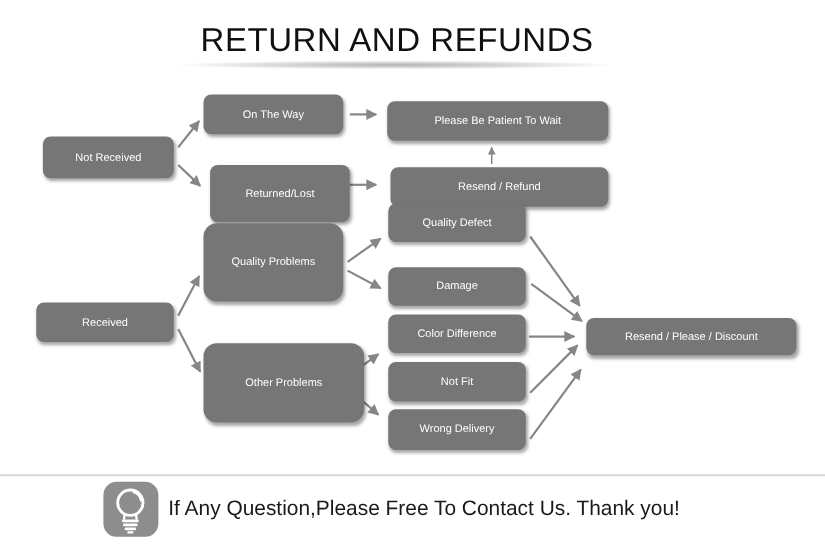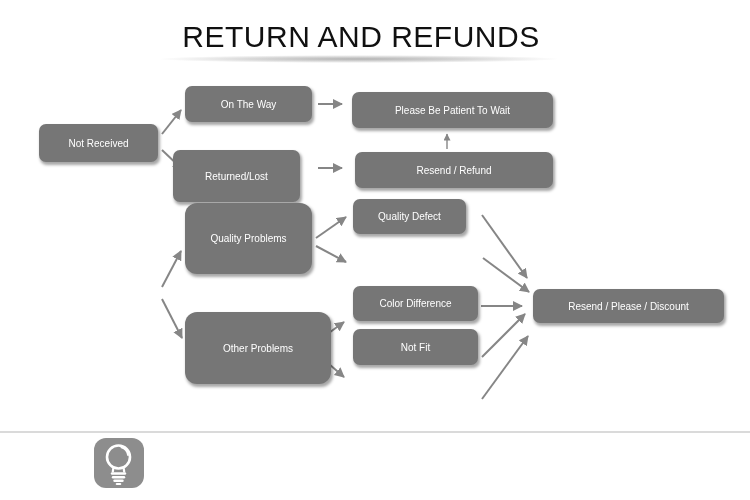--- a/index.html
+++ b/index.html
@@ -85,41 +85,45 @@
     <line class="arrow-line" x1="315" y1="352" x2="344" y2="377" marker-end="url(#ah)"></line>
     <line class="arrow-line" x1="482" y1="215" x2="527" y2="278" marker-end="url(#ah)"></line>
     <line class="arrow-line" x1="483" y1="258" x2="529" y2="292" marker-end="url(#ah)"></line>
     <line class="arrow-line" x1="481" y1="306" x2="522" y2="306" marker-end="url(#ah)"></line>
     <line class="arrow-line" x1="482" y1="357" x2="525" y2="314" marker-end="url(#ah)"></line>
     <line class="arrow-line" x1="482" y1="399" x2="528" y2="336" marker-end="url(#ah)"></line>
   </svg>
 
   <div class="node" style="left:39px;top:124px;width:119px;height:38px">Not Received</div>
   <div class="node" style="left:185px;top:86px;width:127px;height:36px">On The Way</div>
-  <div class="node" style="left:173px;top:150px;width:127px;height:52px">Returned/Lost</div>
+  <div class="node" style="left:191px;top:150px;width:127px;height:52px">Returned/Lost</div>
   <div class="node" style="left:352px;top:92px;width:201px;height:36px">Please Be Patient To Wait</div>
   <div class="node" style="left:355px;top:152px;width:198px;height:36px">Resend / Refund</div>
 
+  <div class="node" style="left:33px;top:275px;width:125px;height:36px">Received</div>
   <div class="node big" style="left:185px;top:203px;width:127px;height:71px">Quality Problems</div>
   <div class="node big" style="left:185px;top:312px;width:146px;height:72px">Other Problems</div>
 
-  <div class="node" style="left:353px;top:199px;width:113px;height:35px">Quality Defect</div>
+  <div class="node" style="left:353px;top:185px;width:125px;height:35px">Quality Defect</div>
+  <div class="node" style="left:353px;top:243px;width:125px;height:35px">Damage</div>
   <div class="node" style="left:353px;top:329px;width:125px;height:36px">Not Fit</div>
   <div class="node" style="left:353px;top:286px;width:125px;height:35px">Color Difference</div>
+  <div class="node" style="left:353px;top:372px;width:125px;height:37px">Wrong Delivery</div>
 
   <div class="node" style="left:533px;top:289px;width:191px;height:34px">Resend / Please / Discount</div>
 
   <div class="footer-divider"></div>
 
   <div class="footer-icon">
     <svg width="50" height="50" viewBox="0 0 50 50">
       <circle class="bulb-stroke" cx="24.5" cy="19" r="11.5" stroke-width="2.6"></circle>
       <path class="bulb-stroke" d="M27.5,9.5 A 9.5,9.5 0 0 1 34,17" stroke-width="1.8"></path>
       <line class="bulb-stroke" x1="19.5" y1="29.5" x2="18.8" y2="33.5" stroke-width="2.2"></line>
       <line class="bulb-stroke" x1="29.5" y1="29.5" x2="30.2" y2="33.5" stroke-width="2.2"></line>
       <line class="bulb-stroke" x1="18" y1="35.5" x2="31" y2="35.5" stroke-width="2.4"></line>
       <line class="bulb-stroke" x1="19" y1="39.2" x2="30" y2="39.2" stroke-width="2.4"></line>
       <line class="bulb-stroke" x1="20.5" y1="42.8" x2="28.5" y2="42.8" stroke-width="2.4"></line>
       <line class="bulb-stroke" x1="22.8" y1="46" x2="26.2" y2="46" stroke-width="2.2"></line>
     </svg>
   </div>
+  <div class="footer-message">If Any Question,Please Free To Contact Us. Thank you!</div>
 
 </div>
 
 </body></html>

